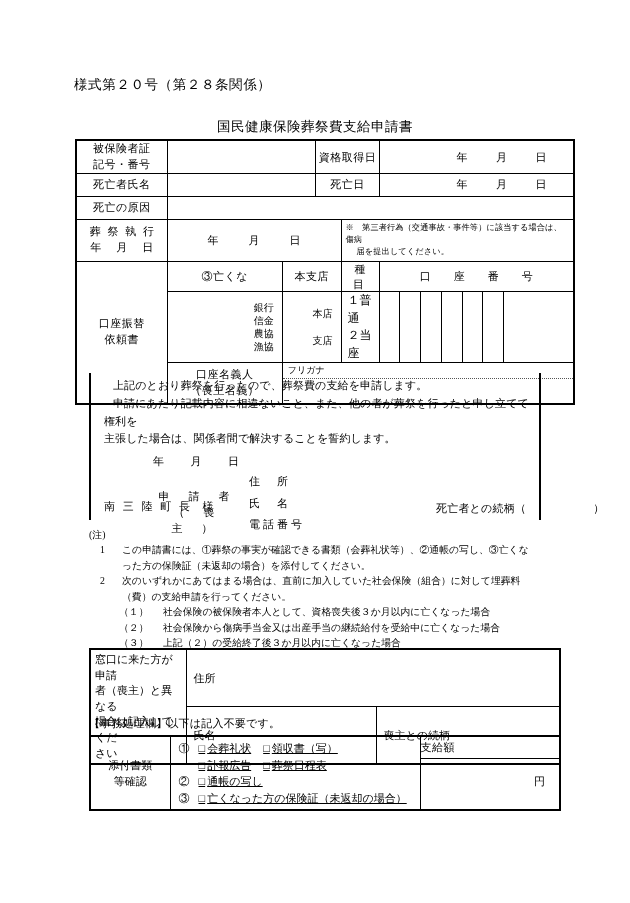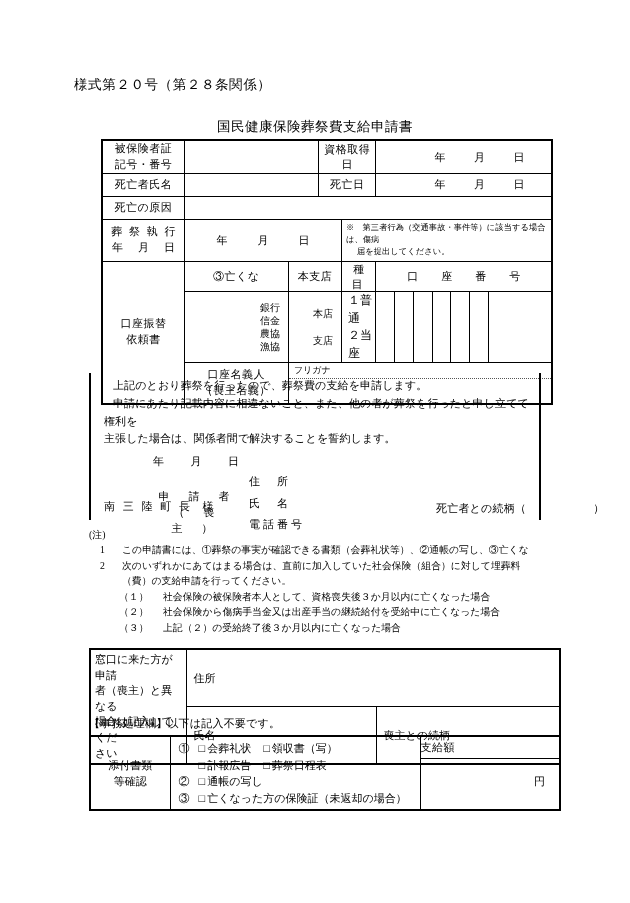--- a/index.html
+++ b/index.html
@@ -54,23 +54,23 @@
     padding: 0;
     vertical-align: middle;
   }
   .outer {
     border: 2px solid #000 !important;
   }
 
   
   #main-table {
     position: absolute;
-    left: 101px;
+    left: 75px;
     top: 139px;
-    width: 452px;
+    width: 500px;
   }
   #main-table td { height: 22px; }
 
   .lbl {
     text-align: center;
     font-size: 11px;
     letter-spacing: 0.5px;
   }
   .two-line {
     line-height: 1.45;
@@ -264,21 +264,21 @@
     font-size: 11px;
   }
   .attach-list {
     padding: 3px 0 3px 6px !important;
     text-align: left;
     line-height: 1.5;
     font-size: 11px;
   }
   .attach-list .row { display:block; position: relative; padding-left: 22px; }
   .attach-list .row .mk { position:absolute; left: 2px; top: 0; }
-  .attach-list .row .it { margin-right: 12px; }
+  .attach-list .row .it { margin-right: 12px; text-decoration: underline; }
   .cb::before {
     content: "\25A1";
     margin-right: 2px;
   }
   .amt-head {
     text-align: left;
     font-size: 11px;
     letter-spacing: 0.5px;
     height: 20px;
   }
@@ -432,20 +432,21 @@
       <span>南 三 陸 町 長</span><span class="sama">様</span>
     </div>
   </div>
 
   <div id="notes">
     <span class="n-head">(注)</span>
 
     <span class="n-item">
       <span class="num">1</span>
       <span class="cont">この申請書には、①葬祭の事実が確認できる書類（会葬礼状等）、②通帳の写し、③亡くな</span>
+      <span class="cont">った方の保険証（未返却の場合）を添付してください。</span>
     </span>
 
     <span class="n-item">
       <span class="num">2</span>
       <span class="cont">次のいずれかにあてはまる場合は、直前に加入していた社会保険（組合）に対して埋葬料</span>
       <span class="cont">（費）の支給申請を行ってください。</span>
     </span>
 
     <span class="n-sub">
       <span class="sn">（１）</span><span>社会保険の被保険者本人として、資格喪失後３か月以内に亡くなった場合</span>

